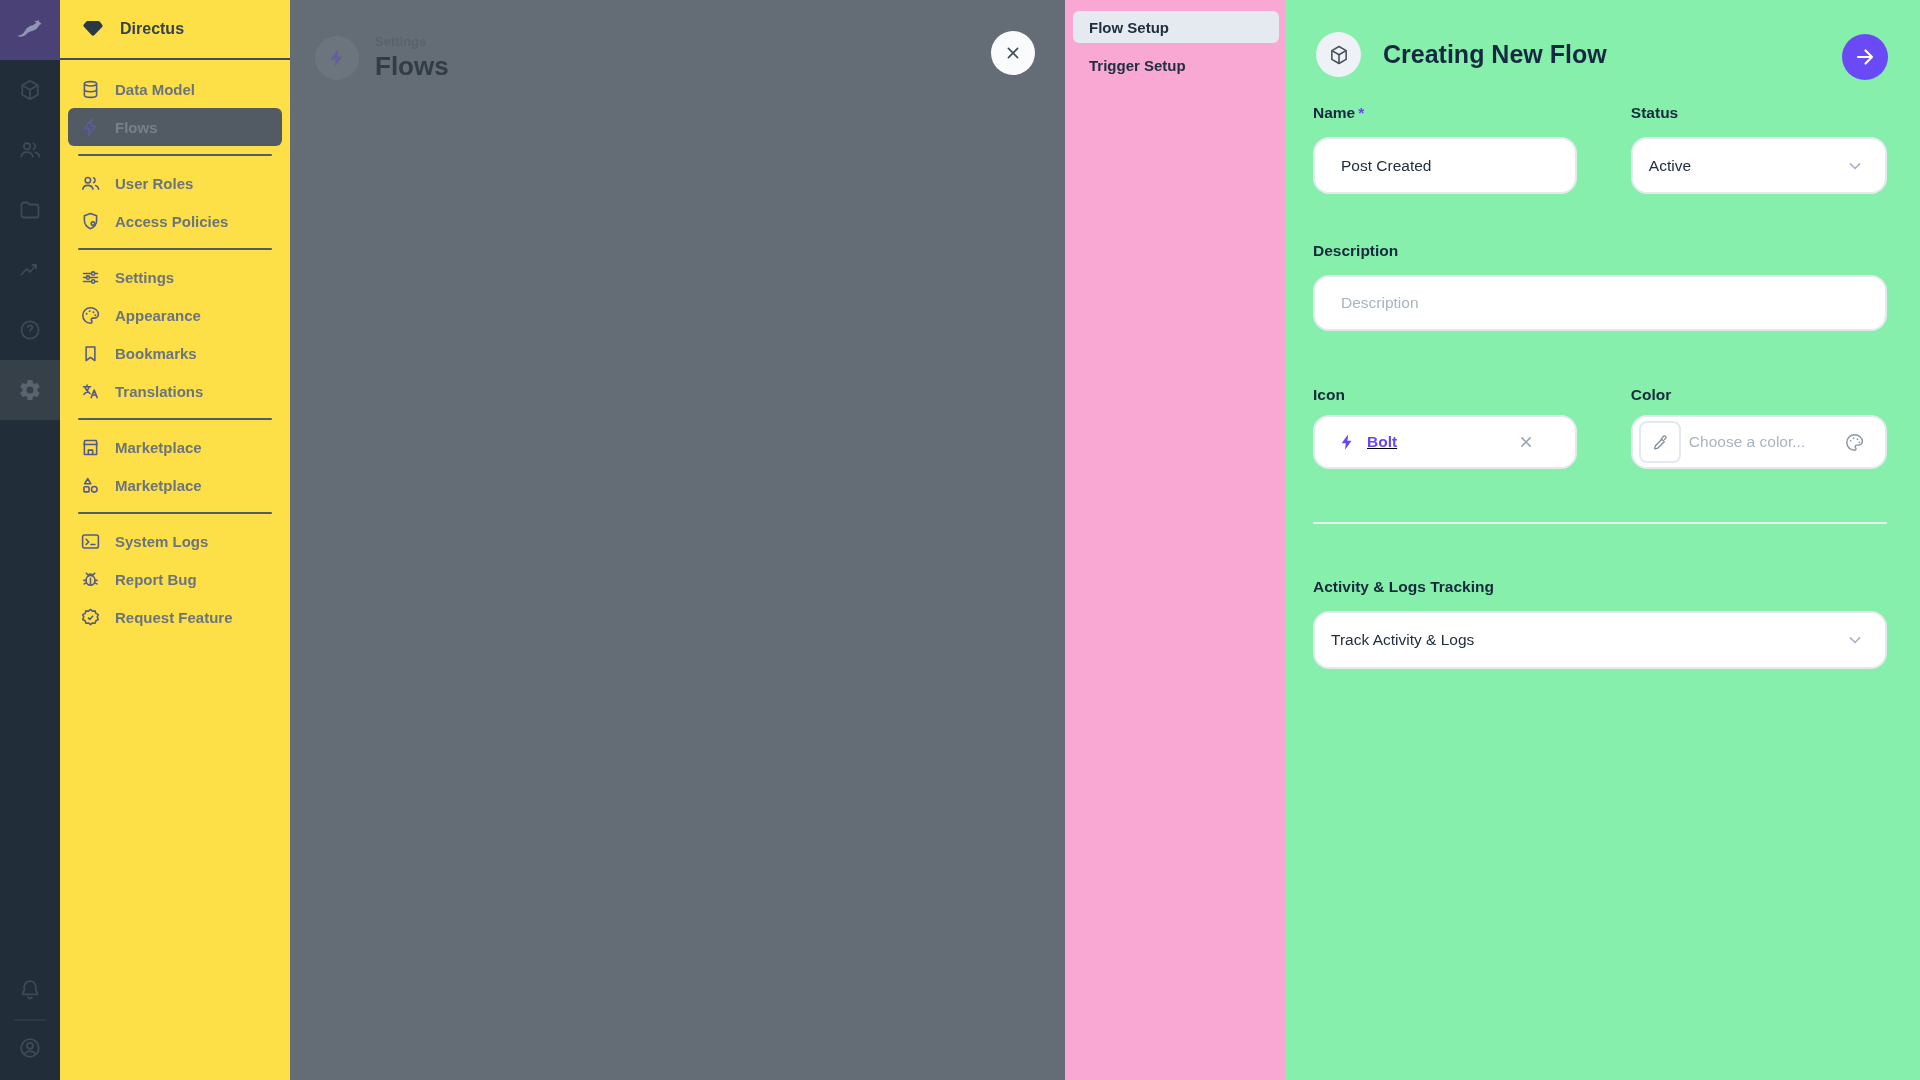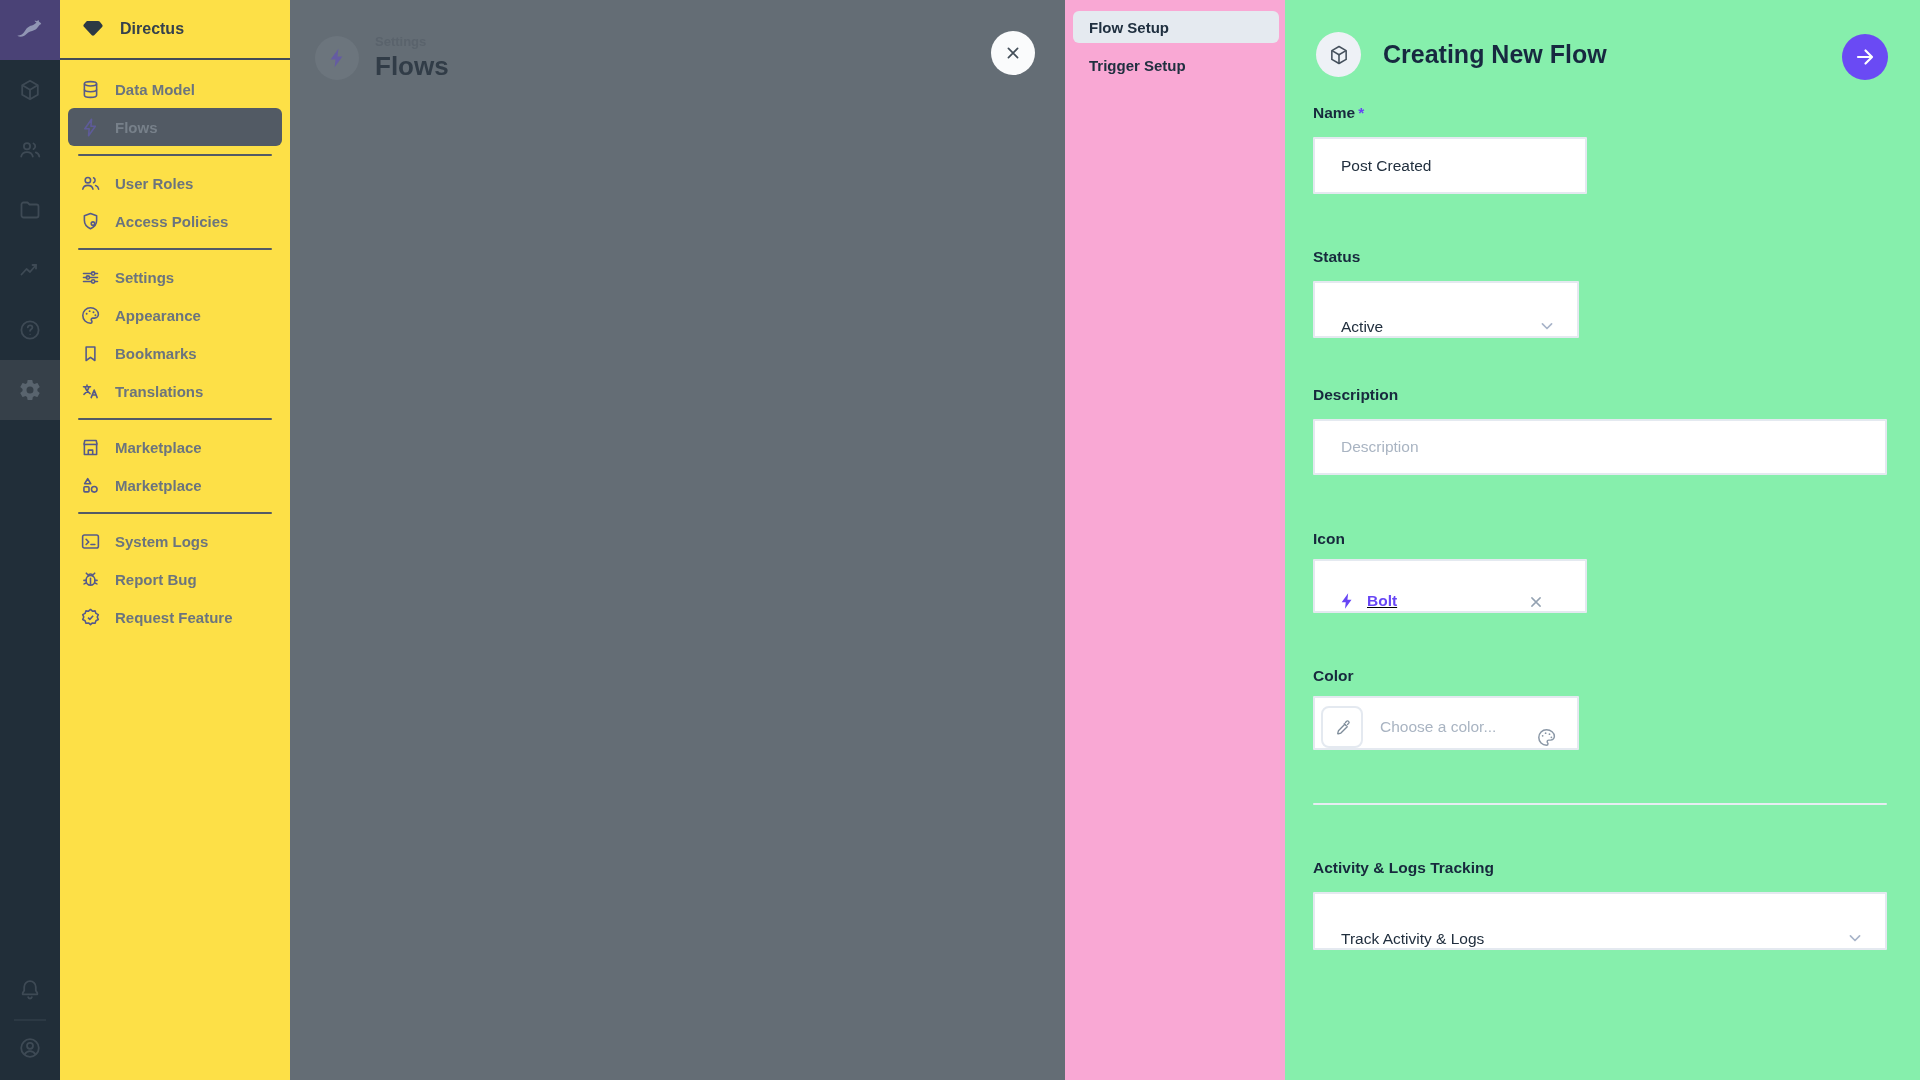--- a/index.html
+++ b/index.html
@@ -48,44 +48,44 @@
   .dn-item { position:absolute; left:8px; width:206px; height:32px; border-radius:6px; display:flex; align-items:center; padding-left:16px; font-size:15px; font-weight:600; color:#203040; }
   .dn-item.active { background:#E5EAF0; }
 
   
   .drawer-main { position:absolute; left:1285px; top:0; width:635px; height:1080px; background:#86efac; z-index:3; }
   .dm-icon-circle { position:absolute; left:31px; top:32px; width:45px; height:45px; border-radius:50%; background:#EEF1F6; display:flex; align-items:center; justify-content:center; color:#45505C; }
   .dm-title { position:absolute; left:98px; top:40px; font-size:25px; font-weight:700; color:#172940; }
   .dm-next-btn { position:absolute; left:557px; top:34px; width:46px; height:46px; border:none; border-radius:50%; background:#6A4AF4; color:#fff; display:flex; align-items:center; justify-content:center; }
 
   .form { position:absolute; left:28px; top:0; width:574px; }
-  .row { display:flex; gap:54px;flex-direction:column; }
+  .row { display:flex; gap:54px; }
   .col-a { width:274px; } .col-b { width:266px; }
   .row1 { margin-top:104px; }
   .field-label { font-size:15.5px; font-weight:700; color:#17293D; height:22px; margin-bottom:11px; }
   .req { color:#6745F5; margin-left:3px; }
-  .box { height:57px; border:2px solid #E4E9F0; border-radius:1px; background:#fff; display:flex; align-items:flex-end; }
+  .box { height:57px; border:2px solid #E4E9F0; border-radius:16px; background:#fff; display:flex; align-items:center; }
   .text-input { width:100%; height:100%; border:none; outline:none; background:transparent; padding:0 18px 0 26px; font-family:inherit; font-size:15.5px; color:#212F3E; border-radius:8px; }
   .text-input::placeholder { color:#A9B4C2; }
-  .select { justify-content:space-between; padding:0 20px 0 26px; font-size:15.5px; color:#212F3E; }
+  .select { justify-content:space-between; padding:0 20px 0 16px; font-size:15.5px; color:#212F3E; }
   .chev { color:#A8B4C9; display:flex; }
 
   .desc-block { margin-top:48px; }
   .desc-box { margin-top:1px; height:56px; }
 
   .row3 { margin-top:55px; }
   .row3 .field-label { margin-bottom:7px; }
   .box.h54 { height:54px; }
   .icon-field { padding:0 40px 0 22px; justify-content:space-between;text-decoration:underline; }
   .icon-field-left { display:flex; align-items:center; gap:10px; color:#6745F5; font-size:15.5px; font-weight:600; }
   .clear-x { color:#94A2B2; display:flex; }
   .color-field { padding:0 20px 0 6px; justify-content:space-between; }
   .color-left { display:flex; align-items:center; }
   .swatch-btn { width:42px; height:42px; border:2px solid #E4E9F0; border-radius:8px; background:#fff; display:flex; align-items:center; justify-content:center; color:#7E8C9A; }
-  .color-placeholder { margin-left:17px; font-size:15.5px; color:#A9B4C2; }
+  .color-placeholder { margin-left:8px; font-size:15.5px; color:#A9B4C2; }
   .palette-btn { color:#8A97A6; display:flex; }
 
   .divider { margin-top:53px; height:2px; background:#E7ECF2; border-radius:1px; }
   .section-label { margin-top:54px; }
   .tracking-select { margin-top:6px; height:58px; }
 
   svg { display:block; }
 </style>
 </head>
 <body>

